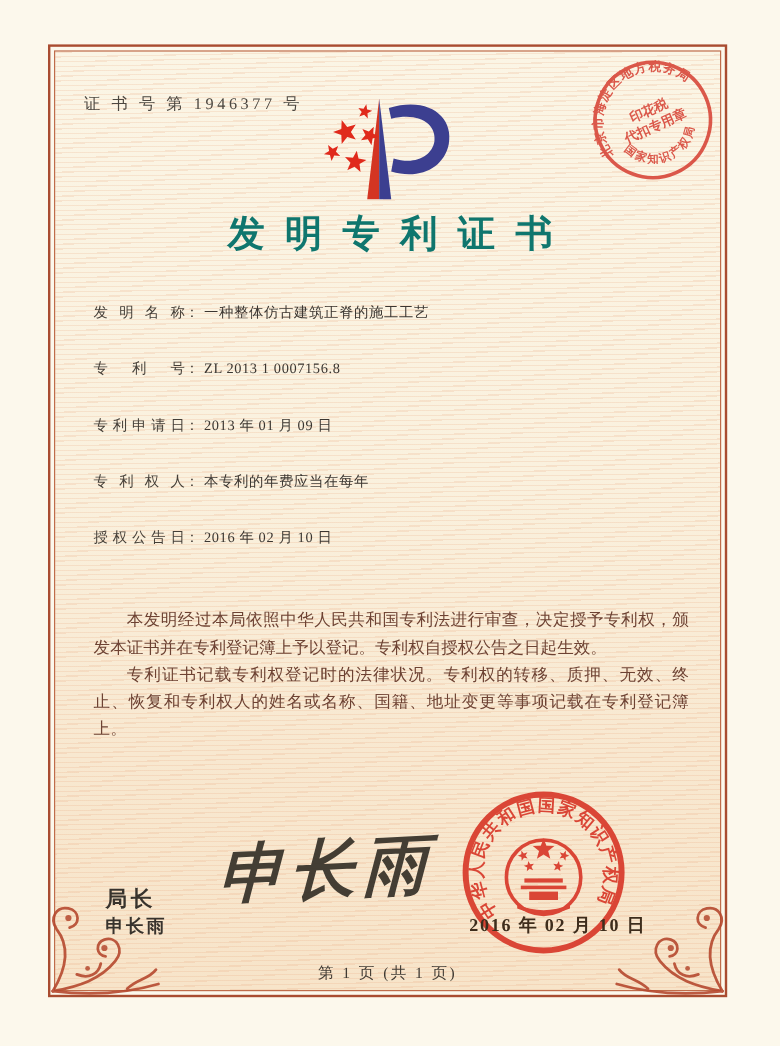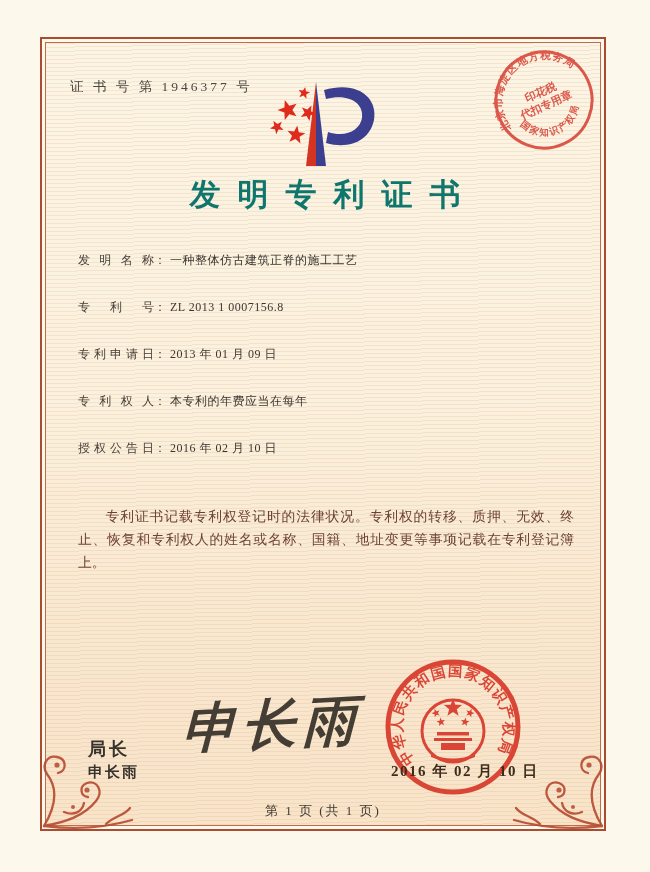--- a/index.html
+++ b/index.html
@@ -134,20 +134,21 @@
     </div>
     <div class="field">
       <span class="lbl">专利权人</span><span class="colon">：</span><span class="val">本专利的年费应当在每年</span>
     </div>
     <div class="field">
       <span class="lbl">授权公告日</span><span class="colon">：</span><span class="val">2016 年 02 月 10 日</span>
     </div>
   </div>
 
   <div class="body-text">
+    <p>本发明经过本局依照中华人民共和国专利法进行审查，决定授予专利权，颁发本证书并在专利登记簿上予以登记。专利权自授权公告之日起生效。</p>
     <p>专利证书记载专利权登记时的法律状况。专利权的转移、质押、无效、终止、恢复和专利权人的姓名或名称、国籍、地址变更等事项记载在专利登记簿上。</p>
   </div>
 
   <div class="director-title">局长</div>
   <div class="director-name">申长雨</div>
   <div class="signature">申长雨</div>
 
   <svg class="office-seal" viewBox="0 0 152 152">
     <circle cx="76" cy="76" r="65" fill="none" stroke="#d8392a" stroke-width="5"></circle>
     <defs>

